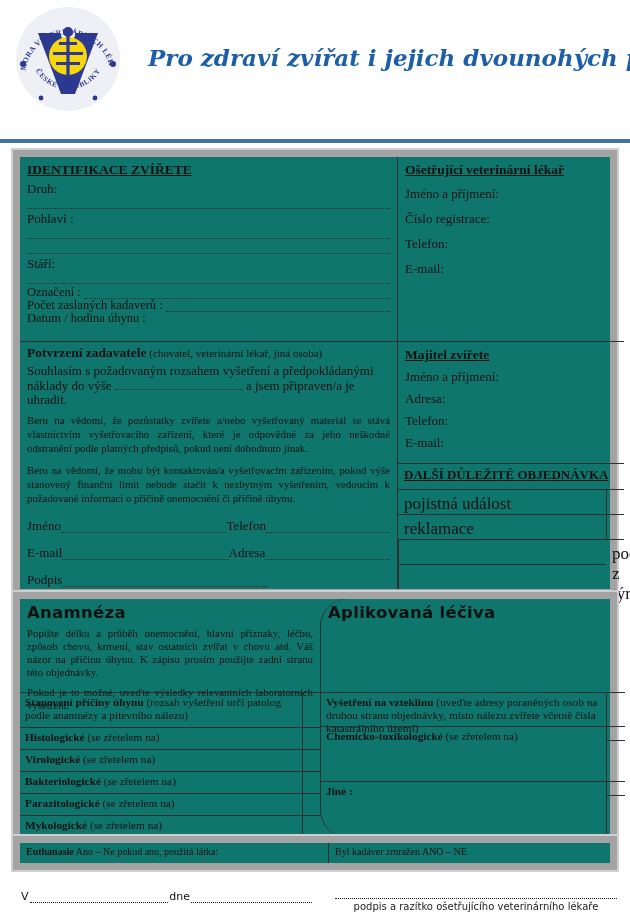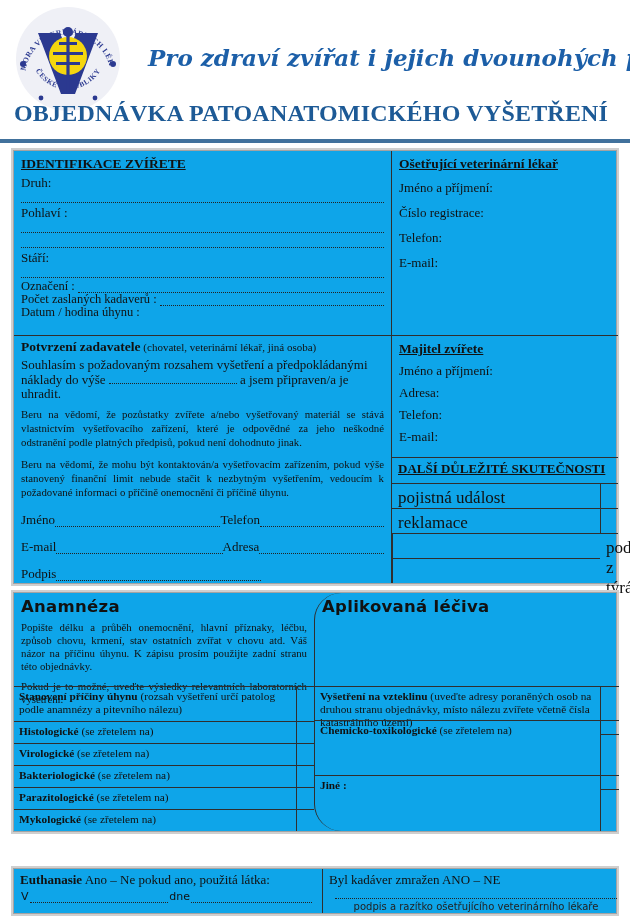--- a/index.html
+++ b/index.html
@@ -17,21 +17,21 @@
     font-family: "DejaVu Serif", serif; font-style: italic; font-weight: 700;
     font-size: 23px; color: #1c5fa8;
   }
   .main-title {
     position: absolute; top: 100px; left: 14px; white-space: nowrap;
     font-size: 24px; font-weight: 700; color: #1d5a96; letter-spacing: 0.2px;
   }
   .rule { position: absolute; top: 139px; left: 0; width: 630px; height: 4px; background: #41719c; }
 
   
-  .tbl { position: absolute; left: 13px; width: 604px; border: 1px solid #a3a3a3; box-shadow: 0 0 0 2px #cfcfcf; background: #0ea5e9; }
+  .tbl { position: absolute; left: 13px; width: 604px; border: 7px solid #a3a3a3; box-shadow: 0 0 0 2px #cfcfcf; background: #0f766e; }
   .sec-h { font-size: 13.5px; font-weight: 700; text-decoration: underline; margin: 2px 0 3px; }
   .ld { border-bottom: 1.6px dotted #222; align-self: flex-end; height: 12px; }
   .dotline { height: 13px; border-bottom: 1.6px dotted #222; margin-bottom: 2px; }
   .inline-ld { display: inline-block; width: 128px; border-bottom: 1.6px dotted #222; height: 12px; }
 
   
   .t1 { top: 150px; display: grid; grid-template-columns: 377px 227px; }
   .t1-right { border-left: 1px solid #2f2f2f; }
   .c-id { height: 185px; border-bottom: 1px solid #2f2f2f; padding: 3px 7px; }
   .c-confirm { height: 247px; padding: 3px 7px; }
@@ -64,21 +64,21 @@
   .t2-right { border-left: 1px solid #2f2f2f; display: grid; grid-template-columns: 285px 19px; grid-template-rows: 93px 34px 14px 41px 14px 42px; border-radius: 27px; }
   .h-cell { grid-column: 1 / 3; padding: 3px 7px; }
   .rounded-h { font-family: "DejaVu Sans", sans-serif; font-weight: 700; font-size: 16.5px; letter-spacing: 0.3px; margin: 1px 0 5px; }
   .t2p { font-size: 10.8px; line-height: 13px; text-align: justify; margin-bottom: 7px; }
   .exl { grid-column: 1; border-top: 1px solid #2f2f2f; padding: 3px 5px 0; font-size: 11.3px; line-height: 13px; }
   .gc2 { grid-column: 2; }
   .r2 { grid-row: 2; } .r3 { grid-row: 3; } .r4 { grid-row: 4; } .r5 { grid-row: 5; } .r6 { grid-row: 6; }
   .r-chem { grid-row: 3 / 5; } .r-jine { grid-row: 5 / 7; }
 
   
-  .t3 { top: 868px; height: 46px; display: grid; grid-template-columns: 308px 296px; font-size: 13px; }
+  .t3 { top: 836px; height: 34px; display: grid; grid-template-columns: 308px 296px; font-size: 10px; }
   .t3 > div { padding: 3px 6px; }
   .t3-right { border-left: 1px solid #2f2f2f; }
 
   
   .footer { position: absolute; top: 890px; left: 13px; width: 604px; height: 26px;
             font-family: "DejaVu Sans", sans-serif; font-size: 11px; }
   .f-left { position: absolute; left: 8px; top: 0; width: 292px; display: flex; line-height: 13px; }
   .f-left .ld { height: 9px; margin: 0 1px; }
   .ld-v { width: 140px; } .ld-d { width: 122px; }
   .f-right { position: absolute; left: 322px; top: 0; width: 282px; text-align: center; }
@@ -108,21 +108,20 @@
     <circle cx="80" cy="92" r="2.4" fill="#2b3990"></circle>
     <path d="M23 27 L45 27 L53 47 L61 27 L83 27 L60 88 L46 88 Z" fill="#2b3990"></path>
     <circle cx="53" cy="50" r="19" fill="#f5d60f"></circle>
     <rect x="51.4" y="22" width="3.2" height="64" fill="#2b3990"></rect>
     <circle cx="53" cy="26" r="5" fill="#2b3990"></circle>
     <rect x="44" y="36" width="18" height="3" fill="#2b3990"></rect>
     <rect x="38" y="46" width="30" height="3" fill="#2b3990"></rect>
     <rect x="41" y="56" width="24" height="3" fill="#2b3990"></rect>
   </svg>
   <div class="tagline">Pro zdraví zvířat i jejich dvounohých přátel</div>
-  <div class="main-title">OBJEDNÁVKA PATOANATOMICKÉHO VYŠETŘENÍ</div>
   <div class="rule"></div>
 
   <div class="tbl t1">
     <div class="t1-left">
       <div class="c-id">
         <div class="sec-h">IDENTIFIKACE ZVÍŘETE</div>
         <div class="fld">
           <div class="fld-label">Druh:</div>
           <div class="dotline"></div>
         </div>
@@ -187,21 +186,21 @@
         <div class="vet-fld">E-mail:</div>
       </div>
       <div class="c-owner">
         <div class="sec-h">Majitel zvířete</div>
         <div class="own-fld">Jméno a příjmení:</div>
         <div class="own-fld">Adresa:</div>
         <div class="own-fld">Telefon:</div>
         <div class="own-fld">E-mail:</div>
       </div>
       <div class="c-facts">
-        <div class="facts-h">DALŠÍ DŮLEŽITÉ SKUTEČNOSTI</div>
+        <div class="facts-h">DALŠÍ DŮLEŽITÉ OBJEDNÁVKA</div>
         <div class="facts-item">pojistná událost</div>
         <div class="cb"></div>
         <div class="facts-item">reklamace</div>
         <div class="cb"></div>
         <div class="cb"></div>
         <div class="facts-item">podezření z týrání</div>
         <div class="cb"></div>
       </div>
     </div>
   </div>

